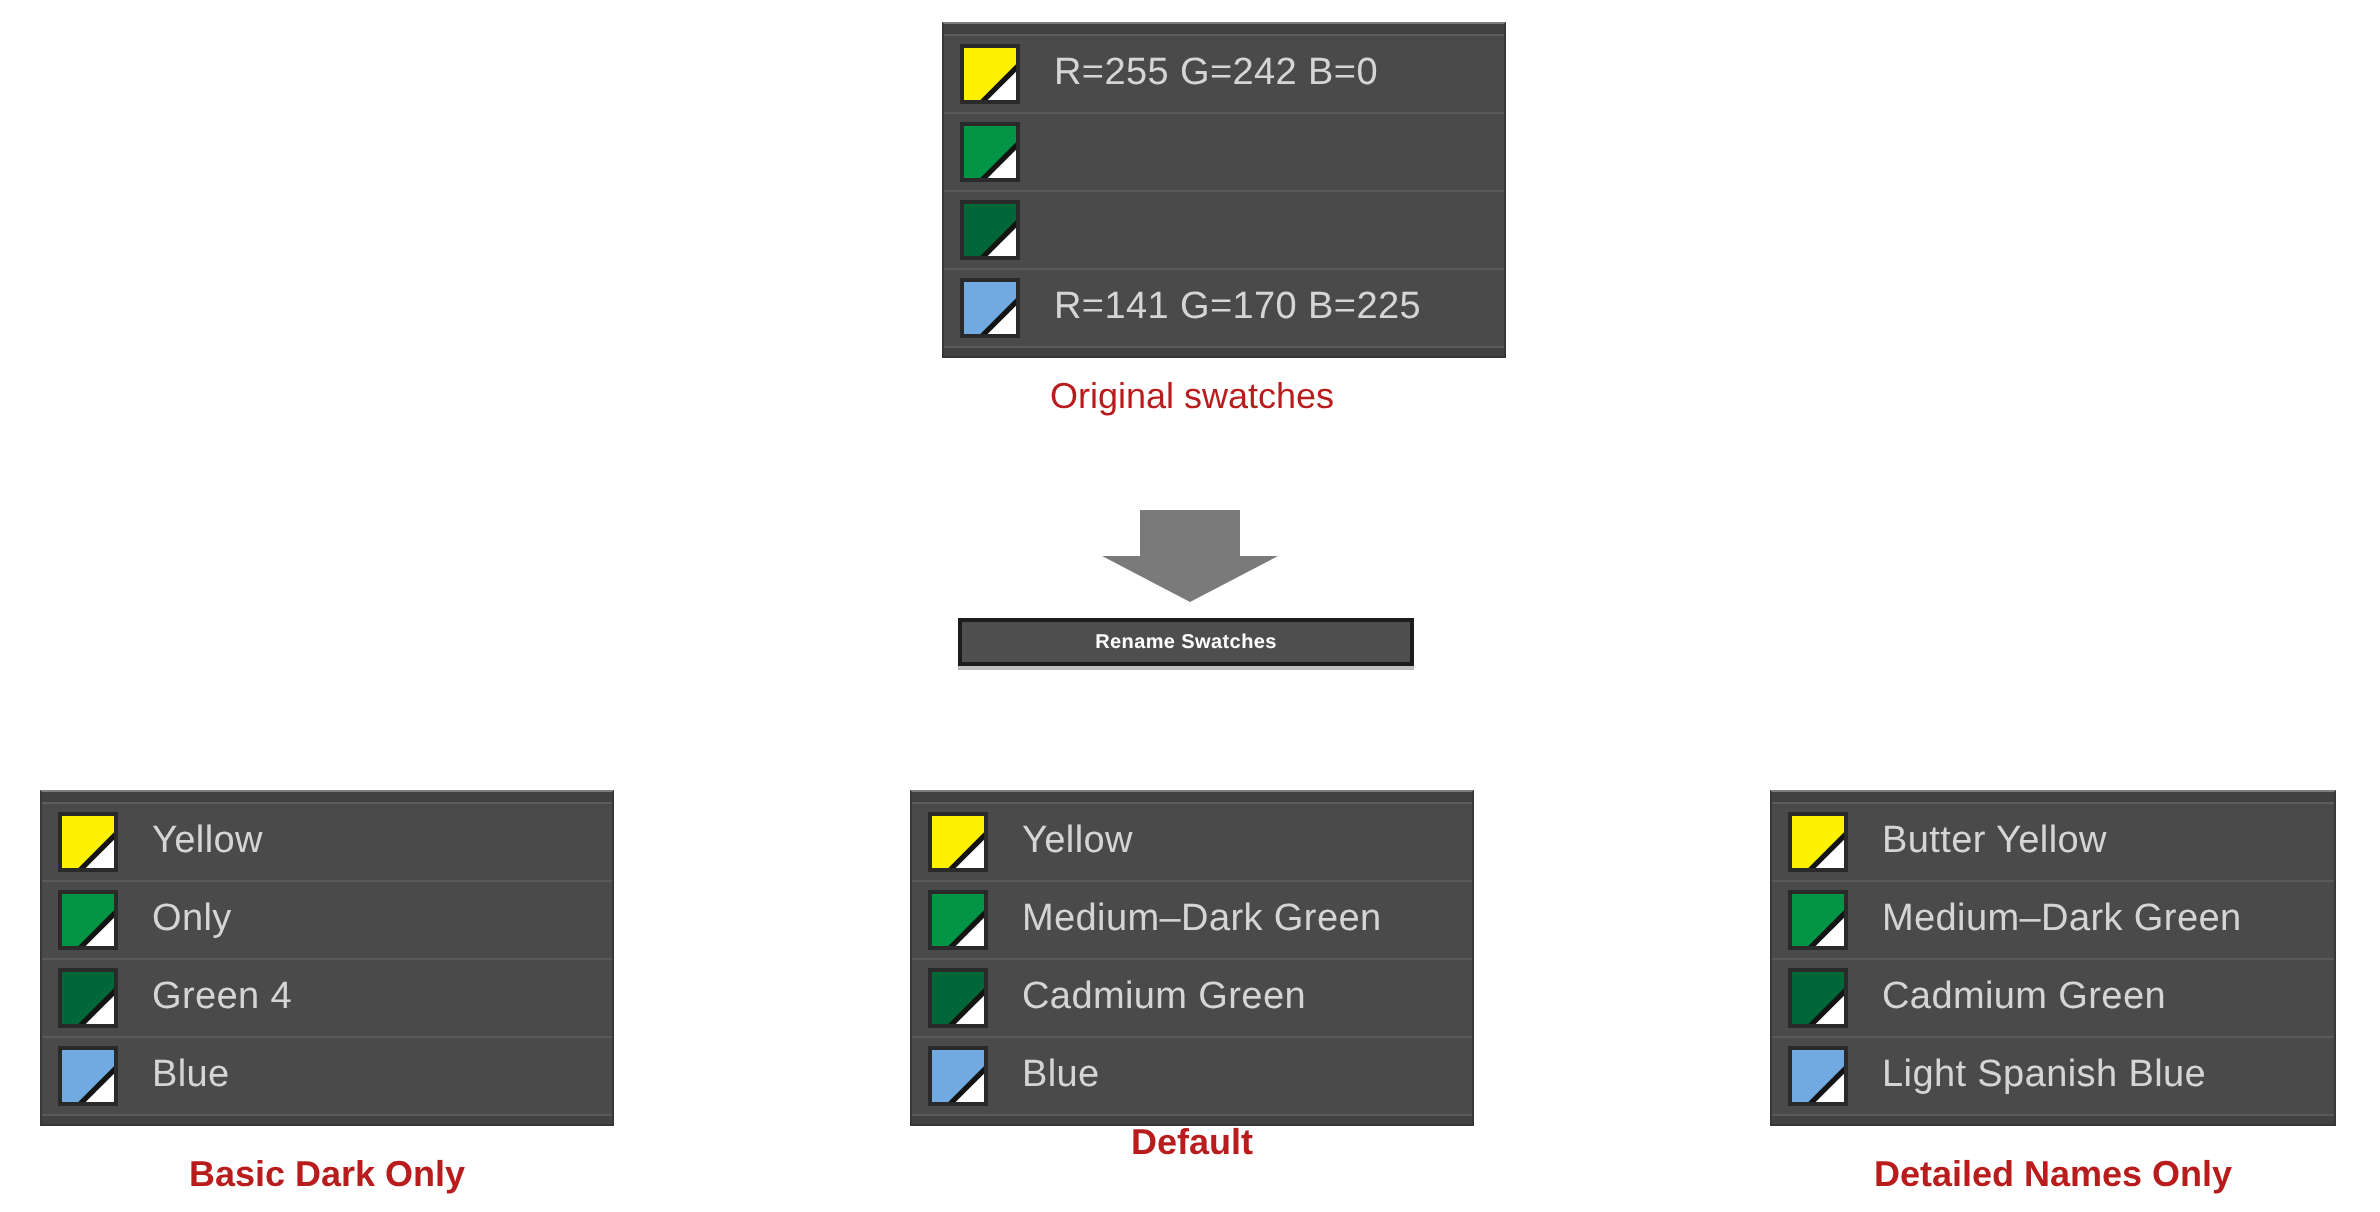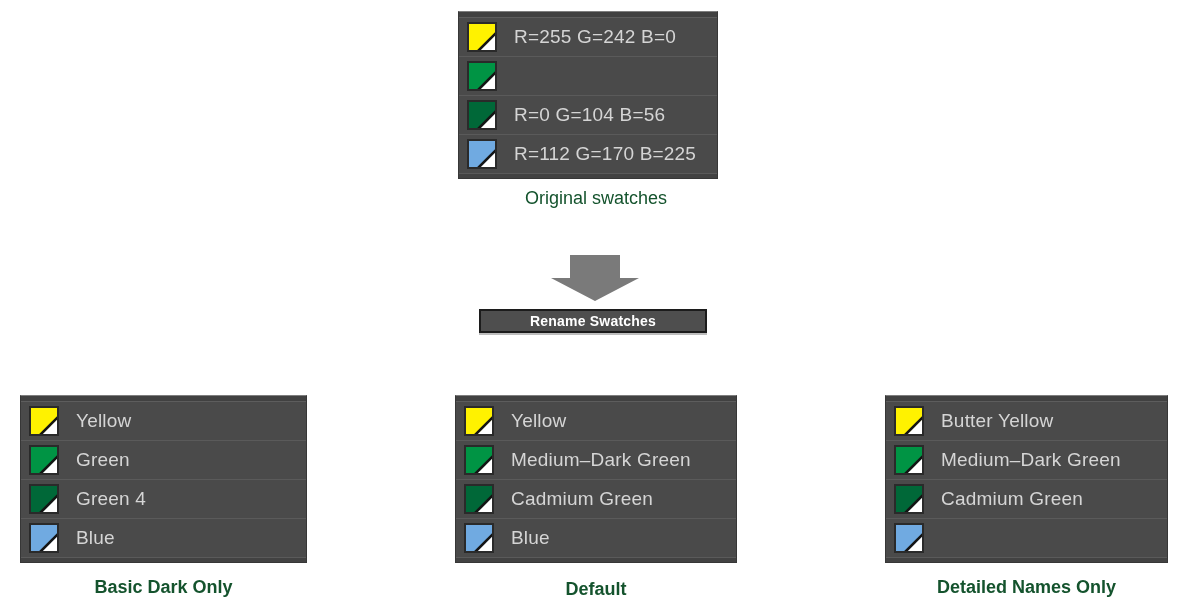--- a/index.html
+++ b/index.html
@@ -52,21 +52,21 @@
     color: #d5d5d5;
     white-space: nowrap;
     letter-spacing: 0.2px;
   }
 
   
   .caption {
     position: absolute;
     text-align: center;
     font-size: 18px;
-    color: #14532d;
+    color: #b91c1c;
     white-space: nowrap;
   }
   .caption.bold { font-weight: bold; }
 
   
   .arrow-wrap { position: absolute; left: 550px; top: 255px; width: 90px; height: 47px; }
   .arrow-wrap svg { display: block; }
 
   
   .rename-btn {
@@ -74,36 +74,36 @@
     left: 479px;
     top: 309px;
     width: 228px;
     height: 24px;
     box-sizing: border-box;
     background: #4e4e4e;
     border: 2px solid #1c1c1c;
     box-shadow: 0 2px 0 #bdbdbd;
     color: #ffffff;
     font-family: "Liberation Sans", "DejaVu Sans", sans-serif;
-    font-size: 14px;
+    font-size: 10px;
     font-weight: bold;
     display: flex;
     align-items: center;
     justify-content: center;
     padding: 0;
     cursor: pointer;
     letter-spacing: 0.2px;
   }
 </style>
 </head>
 <body>
 
 <div class="stage">
 
-  <div class="panel" style="left:458px; top:11px; width:260px;">
+  <div class="panel" style="left:471px; top:11px; width:282px;">
     <div class="edge-row"></div>
 
     <div class="srow">
       <span class="swatch-ic">
         <svg viewBox="0 0 30 30">
             <rect x="1" y="1" width="28" height="28" fill="#FFF200"></rect>
             <polygon points="29,12.5 29,29 12.5,29" fill="#ffffff"></polygon>
             <line x1="9" y1="31" x2="31" y2="9" stroke="#141414" stroke-width="2.6"></line>
             <rect x="1" y="1" width="28" height="28" fill="none" stroke="#2a2a2a" stroke-width="2"></rect>
           </svg>
@@ -122,32 +122,31 @@
     </div>
     <div class="srow">
       <span class="swatch-ic">
         <svg viewBox="0 0 30 30">
             <rect x="1" y="1" width="28" height="28" fill="#006838"></rect>
             <polygon points="29,12.5 29,29 12.5,29" fill="#ffffff"></polygon>
             <line x1="9" y1="31" x2="31" y2="9" stroke="#141414" stroke-width="2.6"></line>
             <rect x="1" y="1" width="28" height="28" fill="none" stroke="#2a2a2a" stroke-width="2"></rect>
           </svg>
       </span>
-      <span class="lbl">R=0 G=104 B=56</span>
     </div>
     <div class="srow">
       <span class="swatch-ic">
         <svg viewBox="0 0 30 30">
             <rect x="1" y="1" width="28" height="28" fill="#70AAE1"></rect>
             <polygon points="29,12.5 29,29 12.5,29" fill="#ffffff"></polygon>
             <line x1="9" y1="31" x2="31" y2="9" stroke="#141414" stroke-width="2.6"></line>
             <rect x="1" y="1" width="28" height="28" fill="none" stroke="#2a2a2a" stroke-width="2"></rect>
           </svg>
       </span>
-      <span class="lbl">R=112 G=170 B=225</span>
+      <span class="lbl">R=141 G=170 B=225</span>
     </div>
 
     <div class="edge-row bottom"></div>
   </div>
   <div class="caption" style="left:455px; top:188px; width:282px;">Original swatches</div>
 
   <div class="arrow-wrap">
     <svg width="90" height="47" viewBox="0 0 90 47">
       <polygon points="20,0 70,0 70,23 89,23 45,46 1,23 20,23" fill="#7a7a7a"></polygon>
     </svg>
@@ -173,21 +172,21 @@
     </div>
     <div class="srow">
       <span class="swatch-ic">
         <svg viewBox="0 0 30 30">
             <rect x="1" y="1" width="28" height="28" fill="#009444"></rect>
             <polygon points="29,12.5 29,29 12.5,29" fill="#ffffff"></polygon>
             <line x1="9" y1="31" x2="31" y2="9" stroke="#141414" stroke-width="2.6"></line>
             <rect x="1" y="1" width="28" height="28" fill="none" stroke="#2a2a2a" stroke-width="2"></rect>
           </svg>
       </span>
-      <span class="lbl">Green</span>
+      <span class="lbl">Only</span>
     </div>
     <div class="srow">
       <span class="swatch-ic">
         <svg viewBox="0 0 30 30">
             <rect x="1" y="1" width="28" height="28" fill="#006838"></rect>
             <polygon points="29,12.5 29,29 12.5,29" fill="#ffffff"></polygon>
             <line x1="9" y1="31" x2="31" y2="9" stroke="#141414" stroke-width="2.6"></line>
             <rect x="1" y="1" width="28" height="28" fill="none" stroke="#2a2a2a" stroke-width="2"></rect>
           </svg>
       </span>
@@ -252,21 +251,21 @@
             <polygon points="29,12.5 29,29 12.5,29" fill="#ffffff"></polygon>
             <line x1="9" y1="31" x2="31" y2="9" stroke="#141414" stroke-width="2.6"></line>
             <rect x="1" y="1" width="28" height="28" fill="none" stroke="#2a2a2a" stroke-width="2"></rect>
           </svg>
       </span>
       <span class="lbl">Blue</span>
     </div>
 
     <div class="edge-row bottom"></div>
   </div>
-  <div class="caption bold" style="left:455px; top:579px; width:282px;">Default</div>
+  <div class="caption bold" style="left:455px; top:561px; width:282px;">Default</div>
 
   <div class="panel" style="left:885px; top:395px; width:283px;">
     <div class="edge-row"></div>
 
     <div class="srow">
       <span class="swatch-ic">
         <svg viewBox="0 0 30 30">
             <rect x="1" y="1" width="28" height="28" fill="#FFF200"></rect>
             <polygon points="29,12.5 29,29 12.5,29" fill="#ffffff"></polygon>
             <line x1="9" y1="31" x2="31" y2="9" stroke="#141414" stroke-width="2.6"></line>
@@ -299,19 +298,20 @@
     </div>
     <div class="srow">
       <span class="swatch-ic">
         <svg viewBox="0 0 30 30">
             <rect x="1" y="1" width="28" height="28" fill="#70AAE1"></rect>
             <polygon points="29,12.5 29,29 12.5,29" fill="#ffffff"></polygon>
             <line x1="9" y1="31" x2="31" y2="9" stroke="#141414" stroke-width="2.6"></line>
             <rect x="1" y="1" width="28" height="28" fill="none" stroke="#2a2a2a" stroke-width="2"></rect>
           </svg>
       </span>
+      <span class="lbl">Light Spanish Blue</span>
     </div>
 
     <div class="edge-row bottom"></div>
   </div>
   <div class="caption bold" style="left:885px; top:577px; width:283px;">Detailed Names Only</div>
 
 </div>
 
 </body></html>

